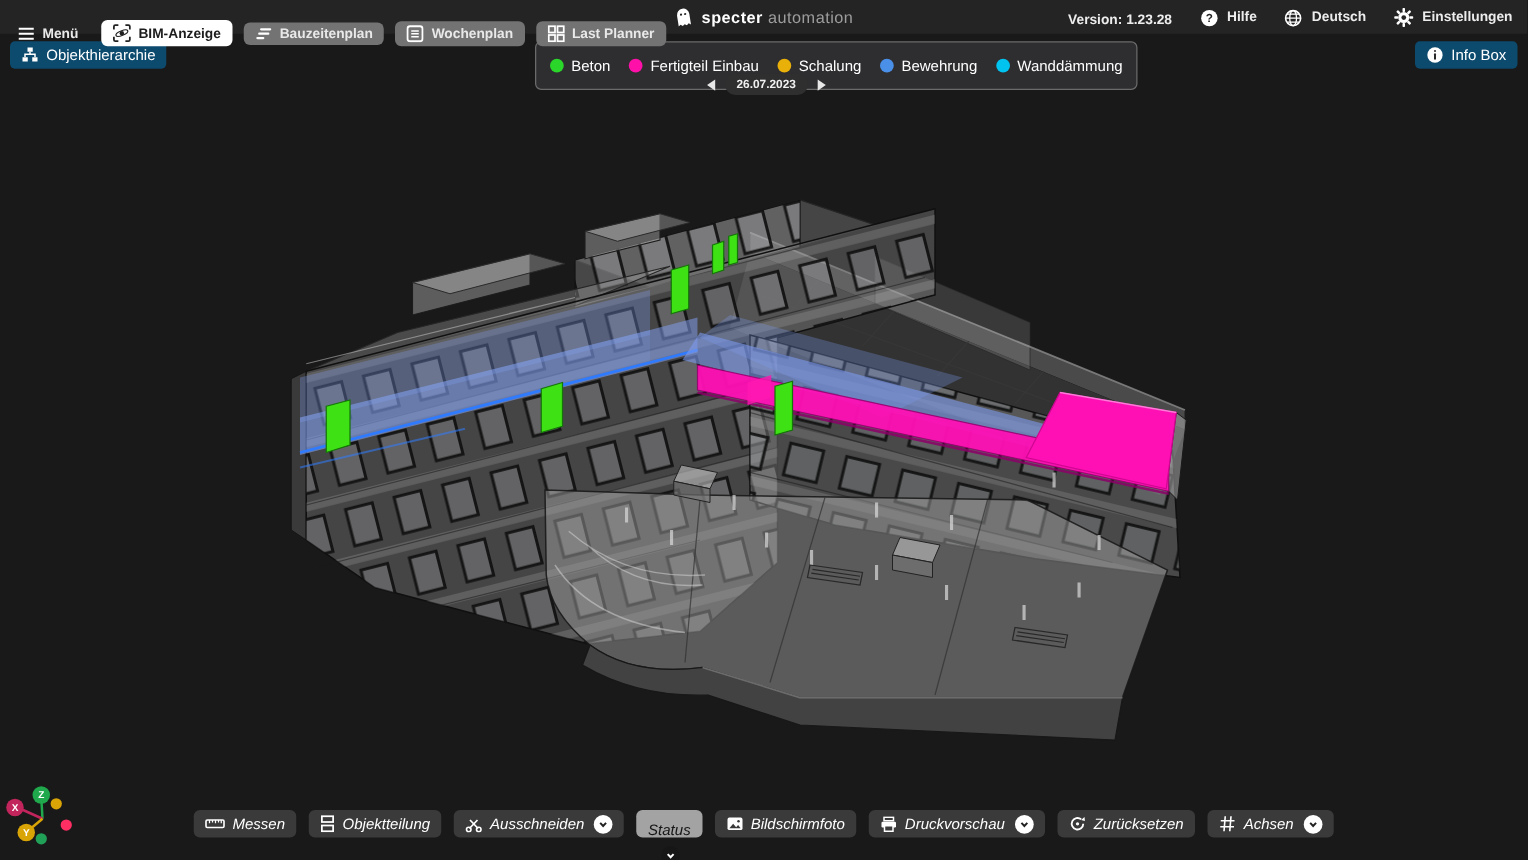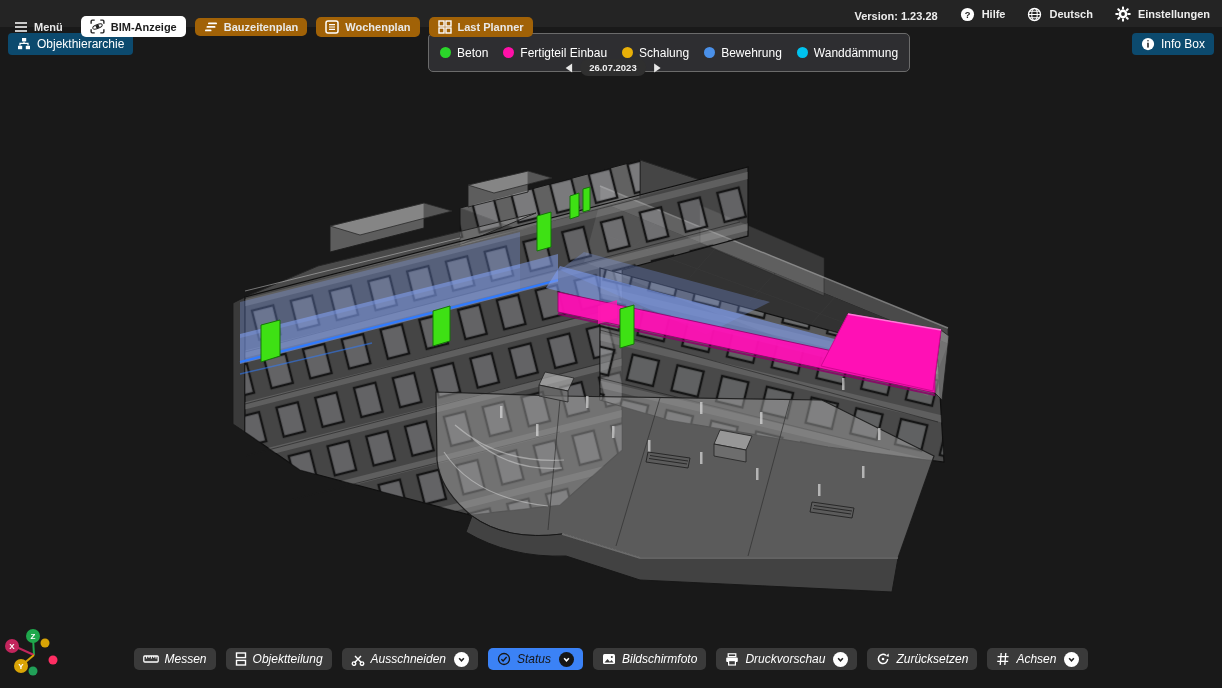--- a/index.html
+++ b/index.html
@@ -5,21 +5,21 @@
   * { margin:0; padding:0; box-sizing:border-box; }
   html,body { width:1222px; height:688px; overflow:hidden; }
   body { background:#191919; font-family:"Liberation Sans", sans-serif; position:relative; }
 
   
   .topbar { position:absolute; left:0; top:0; width:1222px; height:27px;
     background:#242424; display:flex; align-items:center; padding:0 12px; z-index:30; }
   .tb-left { display:flex; align-items:center; gap:9px;margin-top:26px; }
   .tb-item { display:flex; align-items:center; gap:6px; color:#e9e9e9;
     font-size:11px; font-weight:bold; padding:3px 9px; border-radius:5px; cursor:pointer; white-space:nowrap; }
-  .tb-tab { background:#a16207; }
+  .tb-tab { background:#737373; }
   .tb-tab.active { background:#ffffff; color:#1c1c1c; }
   .tb-menu { padding-left:2px; }
   .logo { position:absolute; left:50%; top:0; height:27px; transform:translateX(-50%);
     display:flex; align-items:center; gap:7px; }
   .logo-text { font-size:13px; letter-spacing:.4px; }
   .logo-bold { color:#ffffff; font-weight:bold; }
   .logo-light { color:#9d9d9d; font-weight:normal; }
   .tb-right { margin-left:auto; display:flex; align-items:flex-end; gap:22px; }
   .tb-plain { display:flex; align-items:center; gap:7px; color:#ededed; font-size:11px; font-weight:bold; cursor:pointer; white-space:nowrap; }
   .version { cursor:default; }
@@ -42,21 +42,21 @@
     display:flex; gap:7px; z-index:25; }
   .date-pill { background:#2f2f2f; color:#f0f0f0; font-size:9.5px; font-weight:bold;
     padding:3px 9px; border-radius:8px; }
   .date-arrow { cursor:pointer; display:flex; align-items:center; }
 
   
   .bottombar { position:absolute; left:0; bottom:18px; width:1222px; display:flex;
     justify-content:center; align-items:center; gap:10px; z-index:25; }
   .bb-btn { background:#3a3a3a; color:#fff; font-size:12px; display:flex; align-items:center;
     gap:6px; padding:3px 9px; height:22px; border-radius:5px; cursor:pointer; white-space:nowrap;font-style:italic; }
-  .bb-btn.active { background:#3b82f6; color:#161616; }
+  .bb-btn.active { background:#a3a3a3; color:#161616;flex-direction:column; }
   .chev { width:15px; height:15px; border-radius:50%; background:#fff; display:flex;
     align-items:center; justify-content:center; margin-left:2px; flex:0 0 auto; }
   .bb-btn.active .chev { background:#161616; }
 
   
   .scene { position:absolute; left:0; top:27px; width:1222px; height:661px; z-index:1; }
   .gizmo { position:absolute; left:2px; top:622px; width:66px; height:64px; z-index:20; }
   .gz-label { font-size:8px; font-weight:bold; fill:#fff; text-anchor:middle; }
   svg { display:block; }
 </style>
@@ -98,20 +98,30 @@
       <svg width="14" height="14" viewBox="0 0 14 14">
         <rect x="1" y="1" width="5" height="5" fill="none" stroke="#fff" stroke-width="1.4"></rect>
           <rect x="8" y="1" width="5" height="5" fill="none" stroke="#fff" stroke-width="1.4"></rect>
           <rect x="1" y="8" width="5" height="5" fill="none" stroke="#fff" stroke-width="1.4"></rect>
           <rect x="8" y="8" width="5" height="5" fill="none" stroke="#fff" stroke-width="1.4"></rect>
       </svg>
       <span>Last Planner</span>
     </div>
   </div>
 
+  <div class="logo">
+    <svg width="15" height="17" viewBox="0 0 16 18">
+      <g transform="rotate(-9 8 9)">
+        <path d="M2.7 16.5V7.2a5.3 5.3 0 0 1 10.6 0v9.3l-1.8-1.4-1.7 1.4L8 15.4l-1.8 1.3-1.7-1.4z" fill="#fff"></path>
+        <circle cx="6.2" cy="6.8" r=".95" fill="#242424"></circle>
+          <circle cx="9.8" cy="6.8" r=".95" fill="#242424"></circle>
+      </g>
+    </svg>
+    <span class="logo-text"><span class="logo-bold">specter</span> <span class="logo-light">automation</span></span>
+  </div>
 
   <div class="tb-right">
     <span class="tb-plain version">Version: 1.23.28</span>
     <div class="tb-plain">
       <svg width="15" height="15" viewBox="0 0 16 16">
         <circle cx="8" cy="8" r="7" fill="#fff"></circle>
         <text x="8" y="11.6" text-anchor="middle" font-size="10" font-weight="bold" fill="#242424" font-family="Liberation Sans,sans-serif">?</text>
       </svg>
       <span>Hilfe</span>
     </div>

